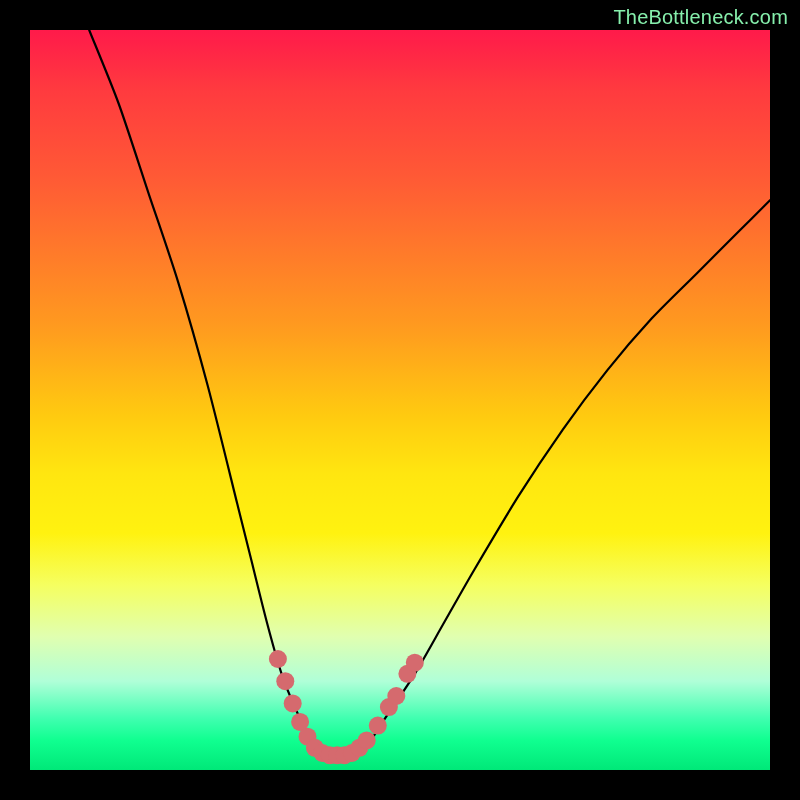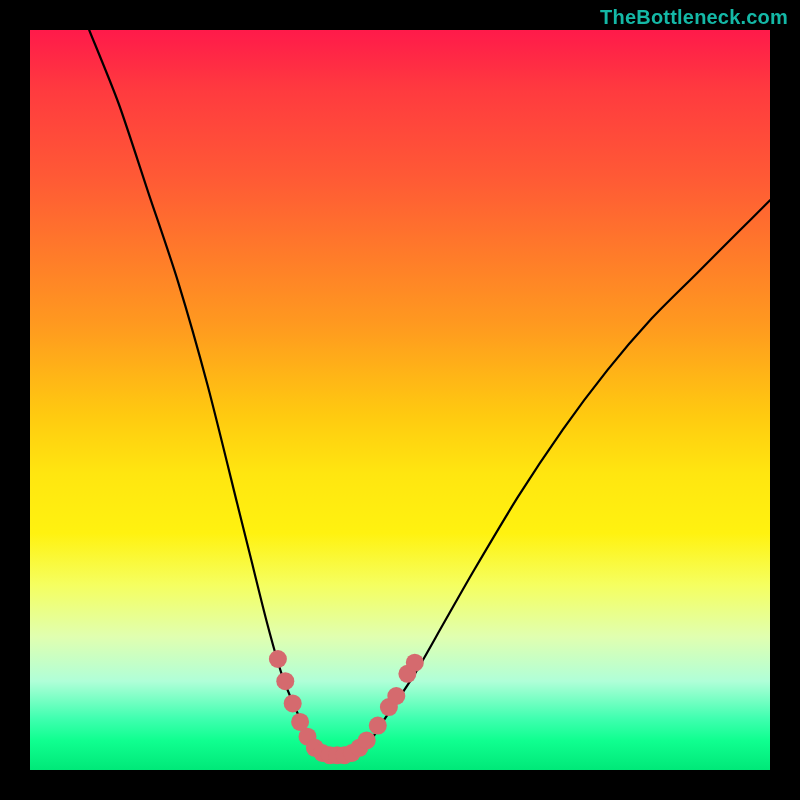--- a/index.html
+++ b/index.html
@@ -31,23 +31,23 @@
       #b0ffd8 88%,
       #40ffb0 93%,
       #10ff90 96%,
       #00e878 100%
     );
   }
   .watermark {
     position: absolute;
     top: 6px;
     right: 12px;
-    color: #14b8a6;
+    color: #86efac;
     font-size: 20px;
-    font-weight: 700;
+    font-weight: 400;
     letter-spacing: 0.2px;
     z-index: 5;
   }
   svg.curve {
     position: absolute;
     left: 0; top: 0;
     width: 100%;
     height: 100%;
     pointer-events: none;
   }

